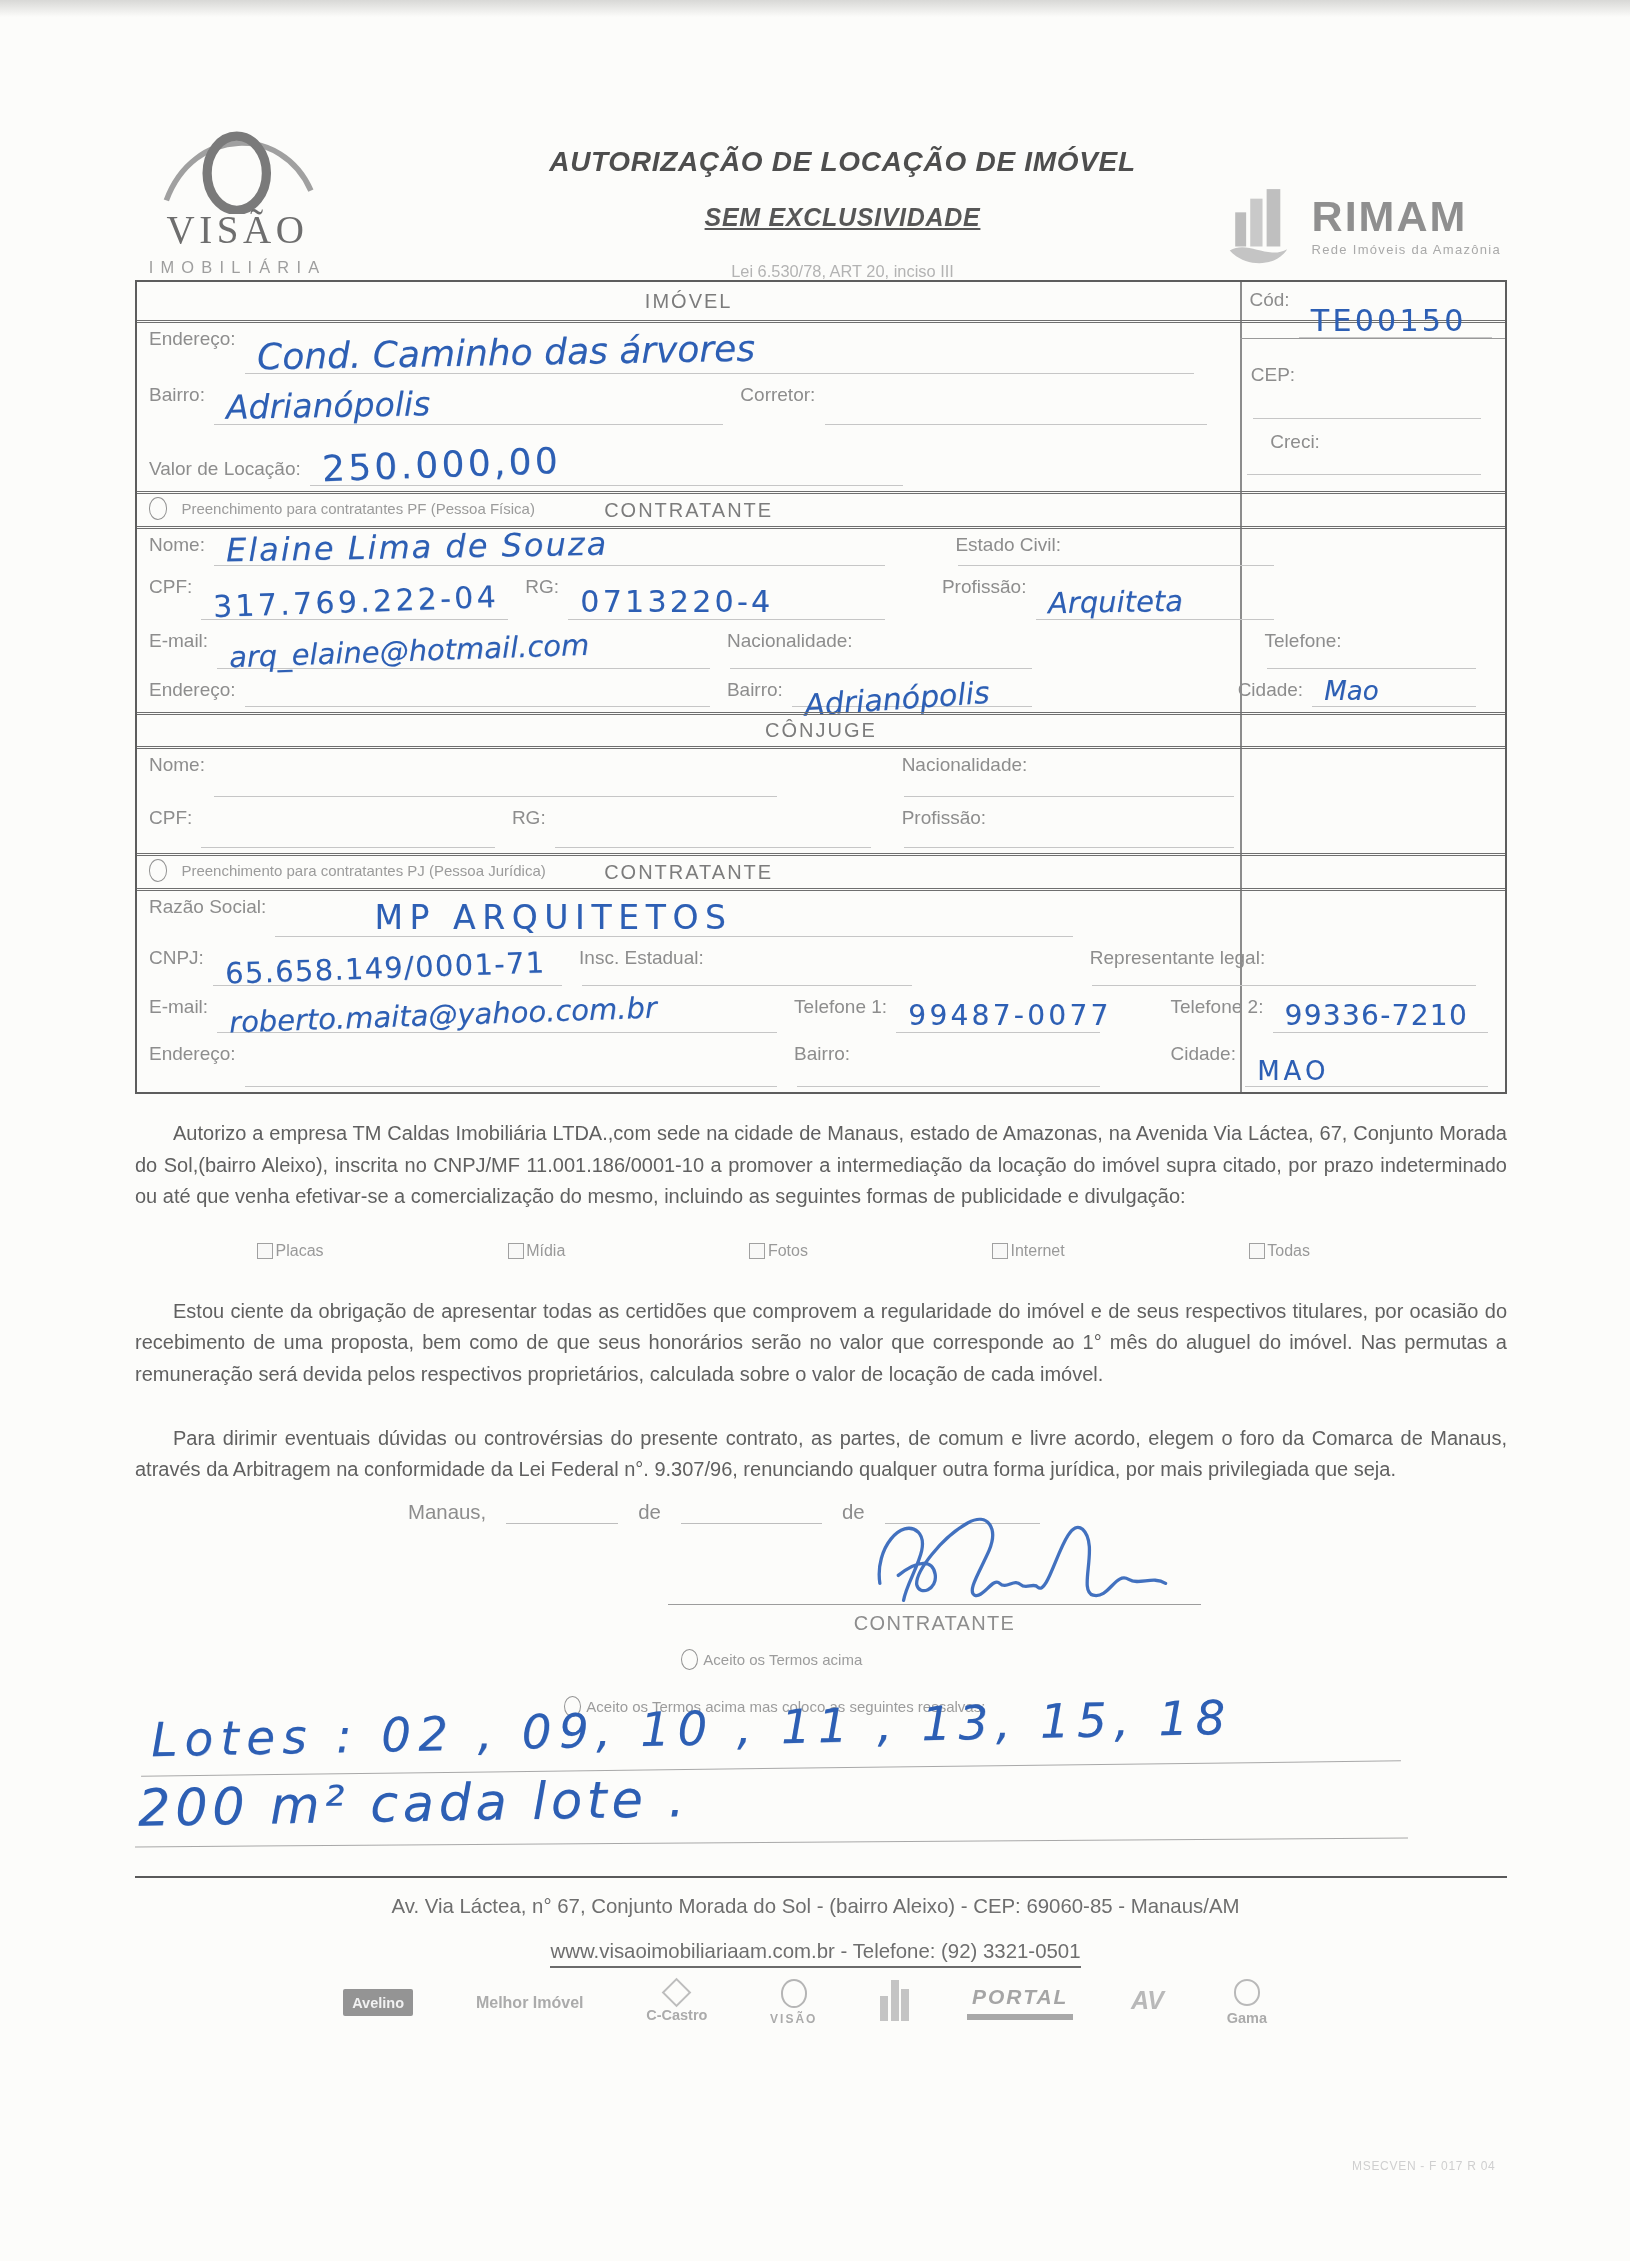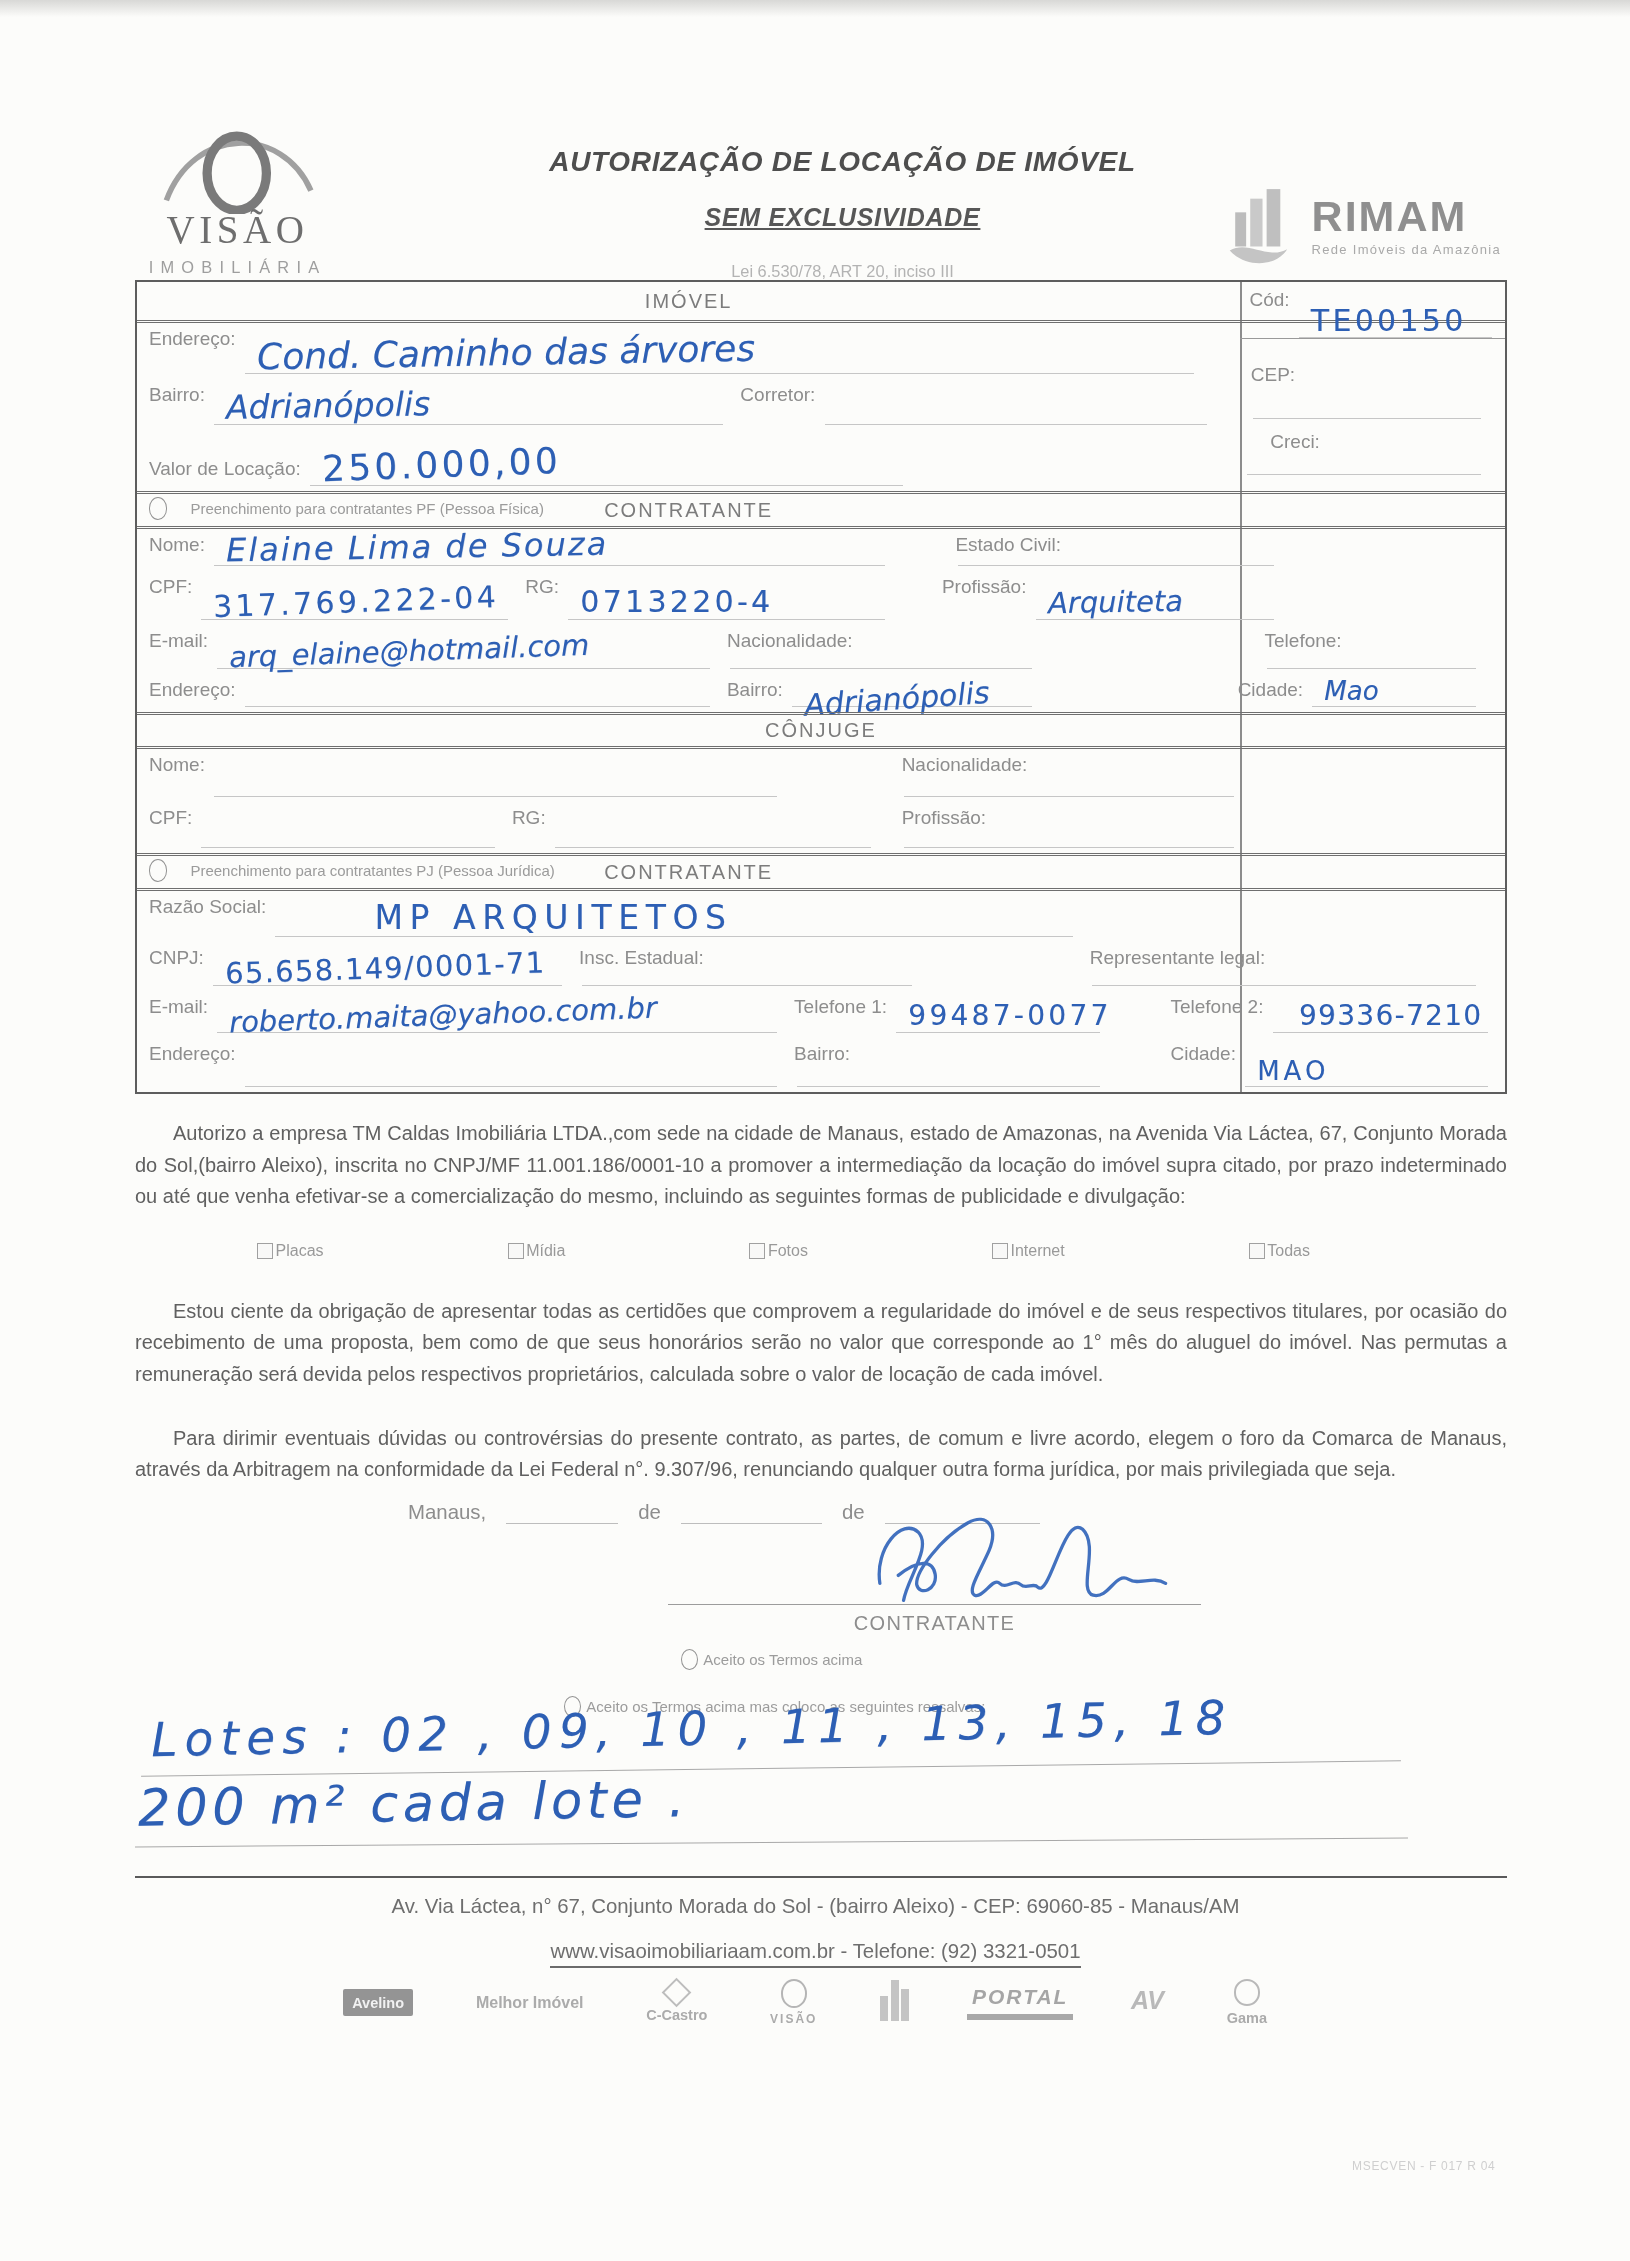--- a/index.html
+++ b/index.html
@@ -22,21 +22,21 @@
   .brand-right .rtag{font-size:13px;color:#a9a9a9;letter-spacing:1.3px;margin-top:4px;}
 
   
   .formbox{position:absolute;left:135px;top:280px;width:1372px;border:2px solid #5d5d5d;box-sizing:border-box;background:transparent;}
   .vline{position:absolute;left:80.65%;top:0;bottom:0;width:1.3px;background:#8c8c8c;}
   .row{position:relative;display:flex;box-sizing:border-box;padding:2.6px 12px 5.3px 12px;}
   .dheadB{border-bottom:3.3px double #6f6f6f;}
   .dheadT{border-top:3.3px double #6f6f6f;}
   .sectitle{font-size:20px;color:#7c7c7c;letter-spacing:2px;align-self:center;}
   .head-center{position:absolute;left:0;right:0;top:0;bottom:0;display:flex;align-items:flex-end;justify-content:center;}
-  .fillnote{display:flex;align-items:center;gap:23px;font-size:15px;color:#9b9b9b;z-index:1;}
+  .fillnote{display:flex;align-items:center;gap:14px;font-size:15px;color:#9b9b9b;z-index:1;}
   .oval{width:18.4px;height:22.4px;border:1.3px solid #939393;border-radius:50%;flex:none;box-sizing:border-box;}
   .field{display:flex;align-items:flex-end;box-sizing:border-box;}
   .lbl{font-size:19px;color:#8d8d8d;white-space:nowrap;align-self:flex-start;padding-top:2.6px;}
   .line{flex:1;margin-left:9.2px;margin-right:17px;border-bottom:1.3px solid #c6c6c6;
         display:flex;align-items:flex-end;padding:0 5.3px 1.3px 12px;min-width:26px;}
   .stackf{display:flex;flex-direction:column;box-sizing:border-box;}
   .stackf .line{margin-top:auto;margin-left:2.6px;}
   .hw{font-family:"DejaVu Sans",sans-serif;font-style:italic;color:#2d5fb4;white-space:nowrap;
       text-shadow:0.3px 0.3px 0 rgba(45,95,180,.35);line-height:1;}
   .hw-print{font-style:normal;letter-spacing:3.3px;}
@@ -334,21 +334,21 @@
           </span>
       </div>
       <div class="field" style="width:24%;">
         <span class="lbl">Telefone 1:</span>
         <span class="line">
             <span class="hw hw-print" style="font-size:28px;">99487-0077</span>
           </span>
       </div>
       <div class="field" style="width:24%;margin-left:auto;">
         <span class="lbl">Telefone 2:</span>
-        <span class="line" style="margin-right:5.3px;justify-content:flex-end;">
+        <span class="line" style="margin-right:5.3px;">
             <span class="hw hw-print" style="font-size:28px;letter-spacing:1.3px;">99336-7210</span>
           </span>
       </div>
     </div>
 
     <div class="row" style="height:54px;">
       <div class="field" style="width:48%;">
         <span class="lbl">Endereço:</span>
         <span class="line"></span>
       </div>

